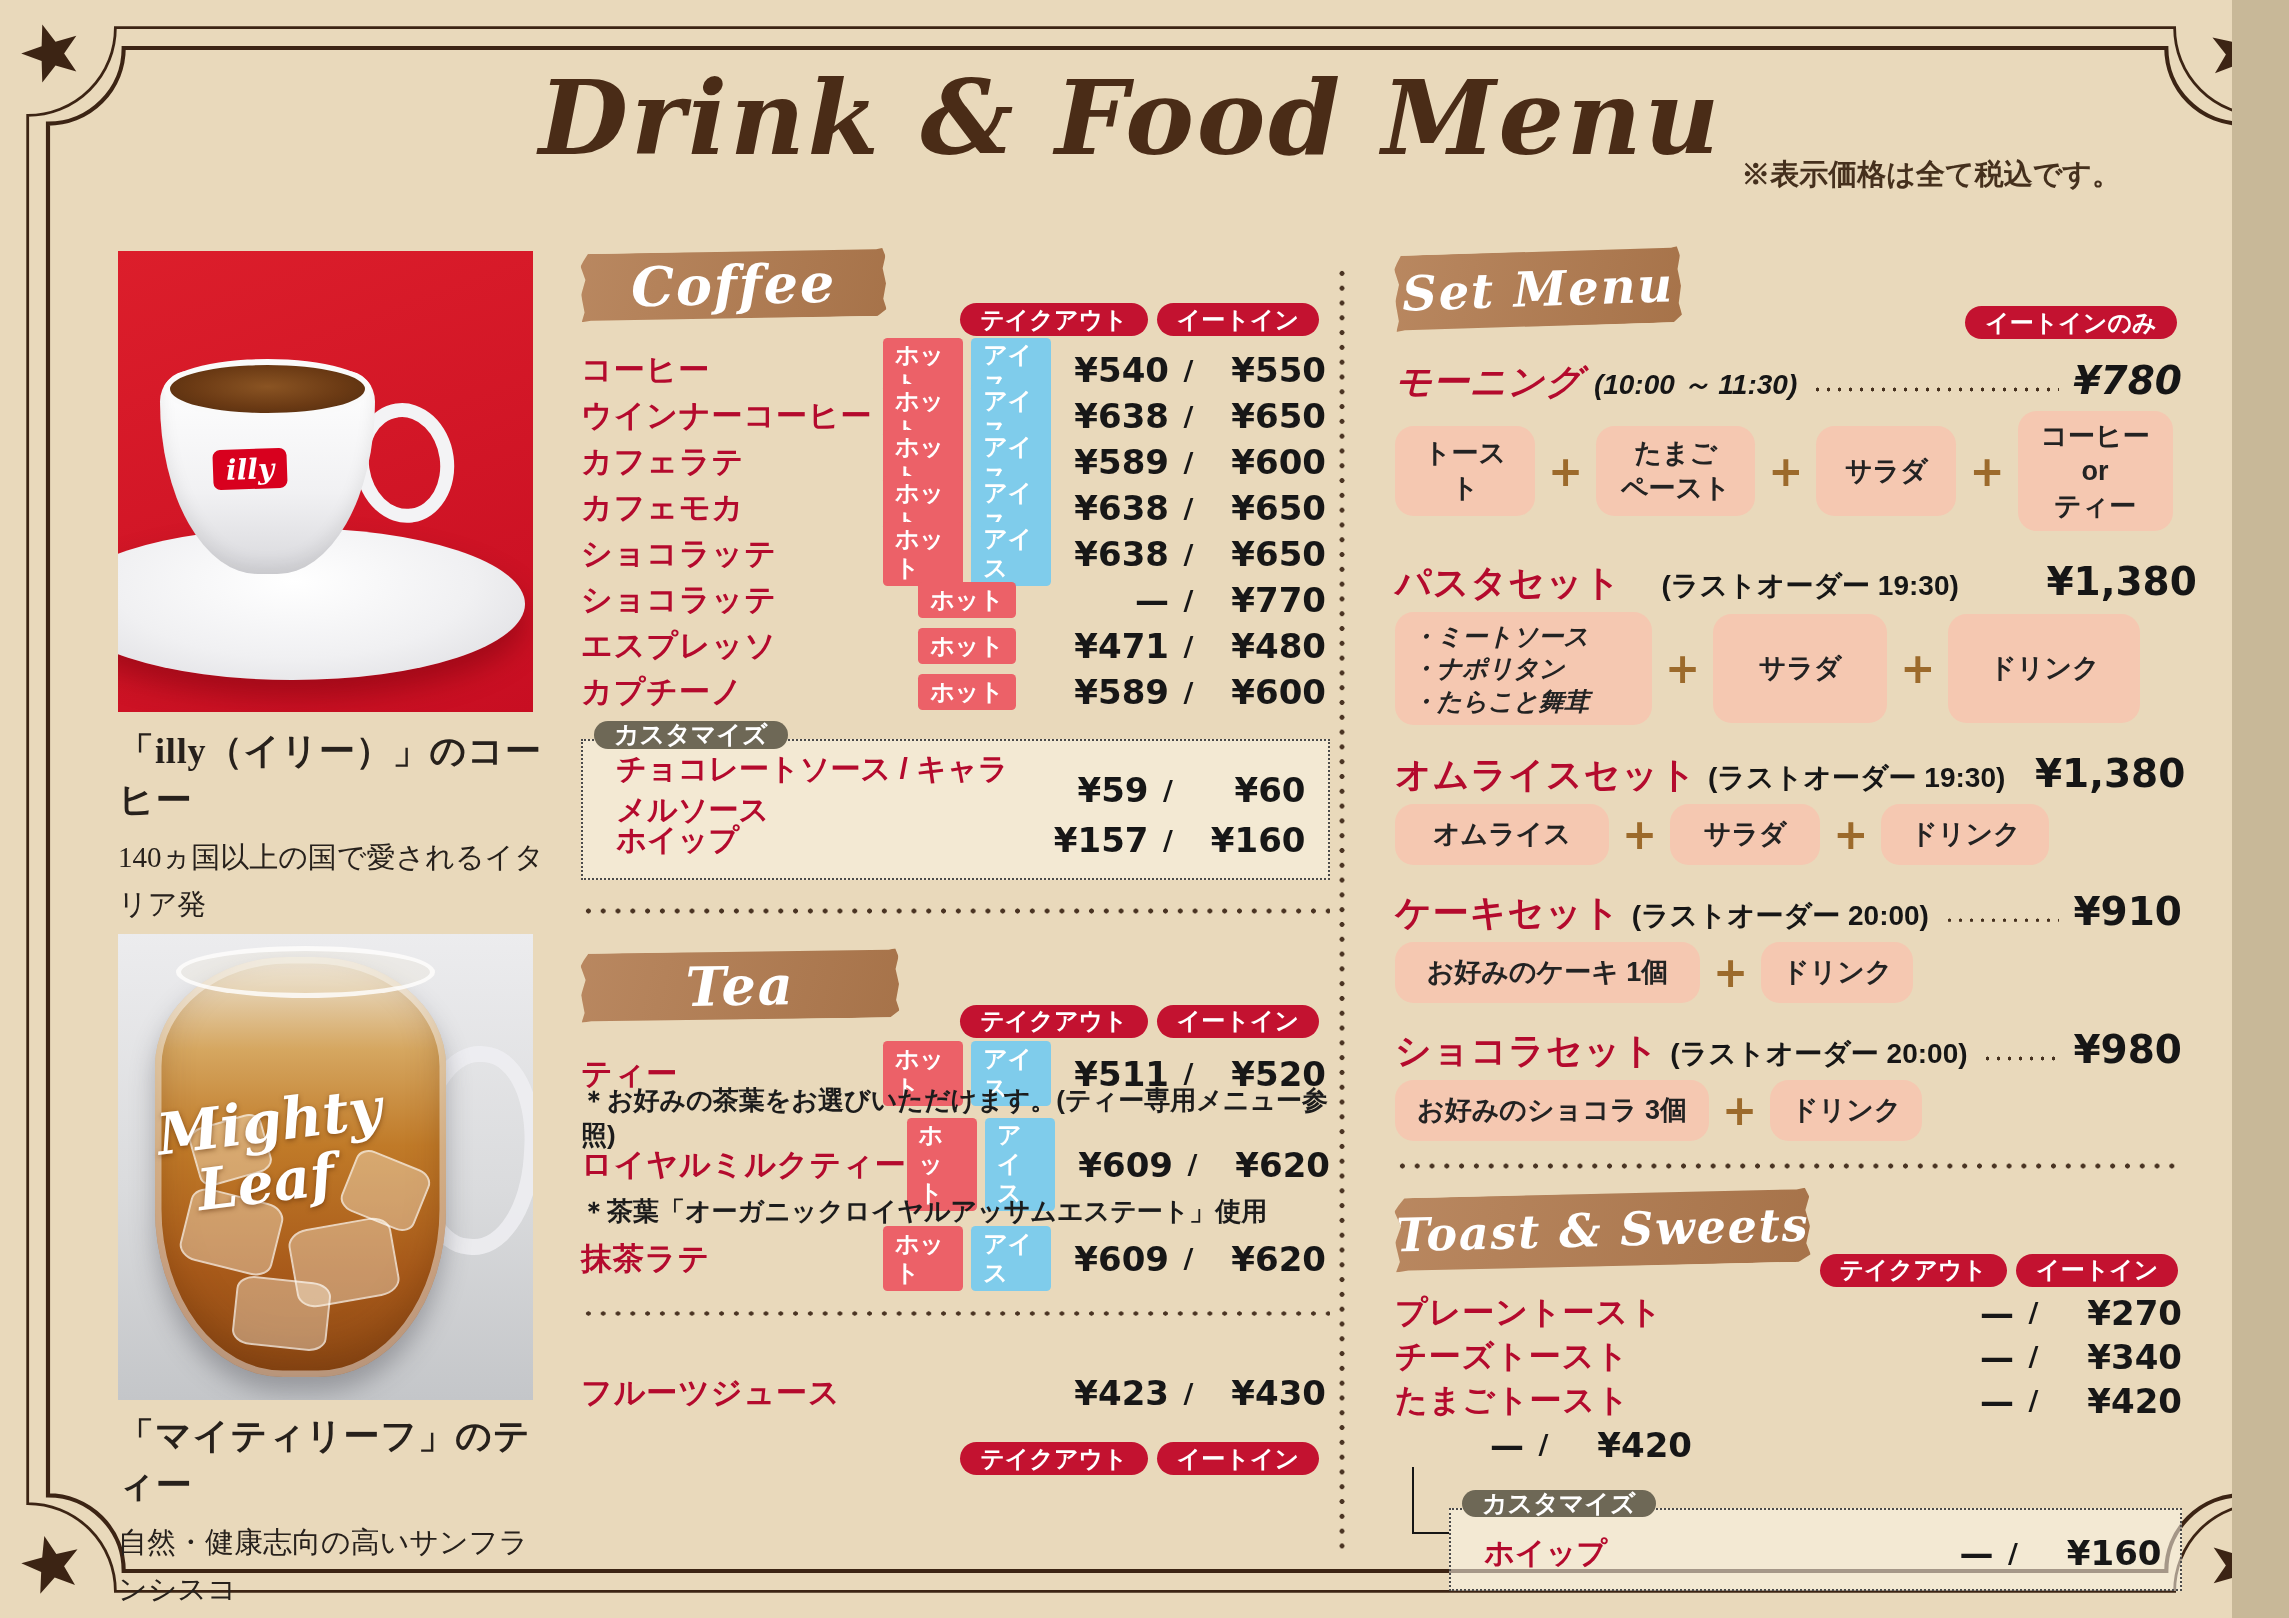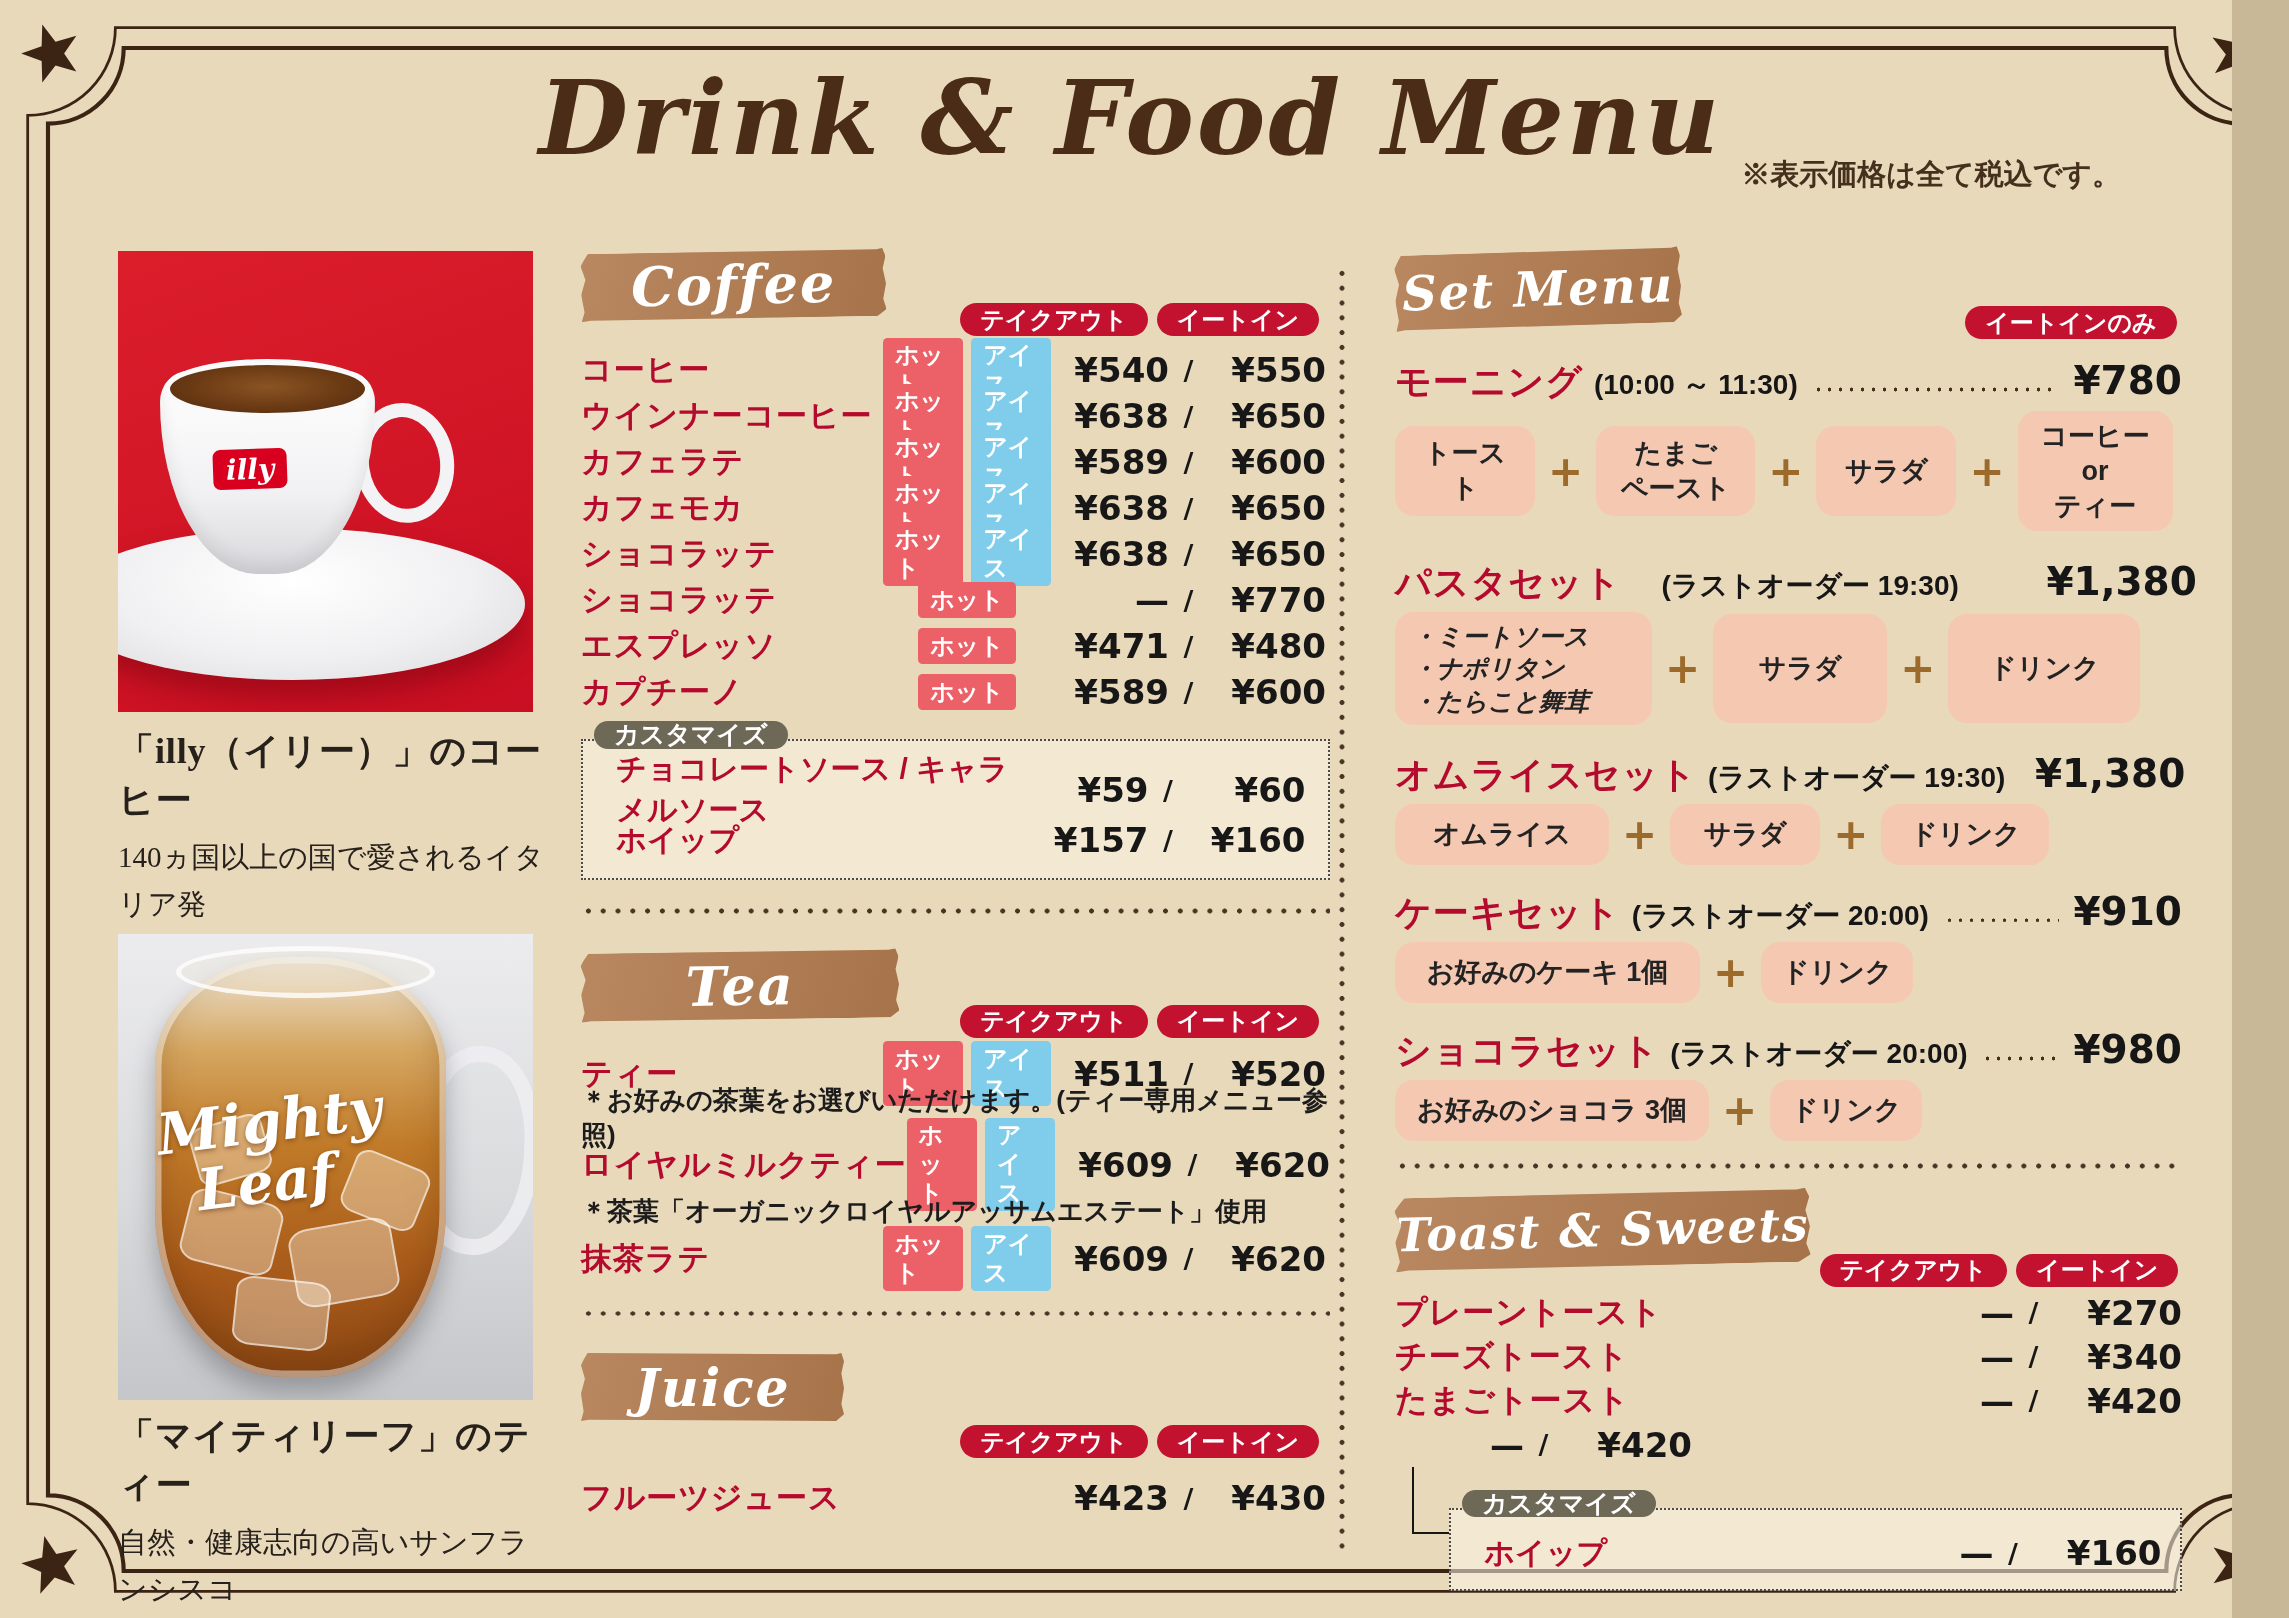--- a/index.html
+++ b/index.html
@@ -360,23 +360,20 @@
               <span class="pt">¥609</span>
               <span class="sl">/</span>
               <span class="pe">¥620</span>
             </span>
         </div>
       </div>
       <div class="hsep" style="margin-top:26px;"></div>
     </section>
 
     <section class="sec" style="margin-top:37px;">
-      <div class="tape tape-j">
-        <span class="script">Juice</span>
-      </div>
       <div class="pair" style="right:11px;top:72px;">
         <span class="pill">テイクアウト</span>
         <span class="pill">イートイン</span>
       </div>
       <div class="mrow" style="margin-top:54px;">
         <span class="mname">フルーツジュース</span>
         <span class="mprice">
             <span class="pt">¥423</span>
             <span class="sl">/</span>
             <span class="pe">¥430</span>
@@ -388,21 +385,21 @@
   <div class="col right">
 
     <section class="sec">
       <div class="tape tape-s">
         <span class="script">Set Menu</span>
       </div>
       <div class="pair" style="right:5.5px;top:55px;">
         <span class="pill">イートインのみ</span>
       </div>
 
-      <div class="shead" style="margin-top:31px;">
+      <div class="shead" style="margin-top:31px;font-style:italic;">
         <span class="sname">モーニング</span>
         <span class="stime">(10:00 ～ 11:30)</span>
         <span class="leader"></span>
         <span class="sprice">¥780</span>
       </div>
       <div class="boxes">
         <span class="pbox h-lg" style="width:140px;">トースト</span>
         <span class="plus">+</span>
         <span class="pbox h-lg" style="width:159px;">たまご
 ペースト</span>

